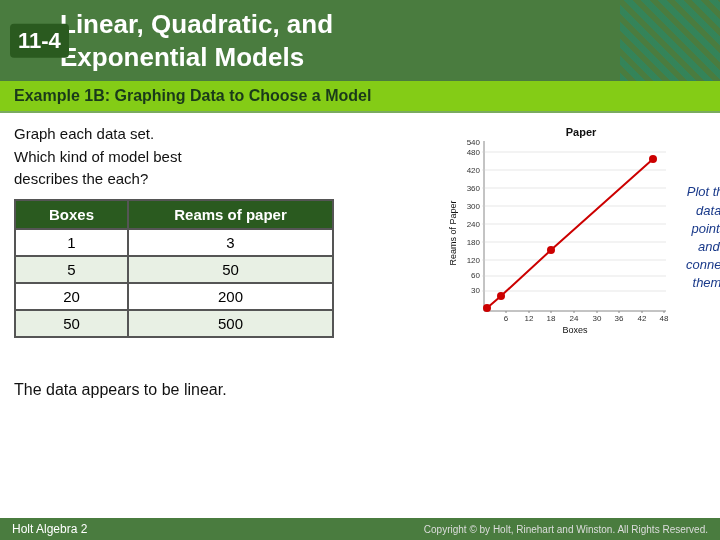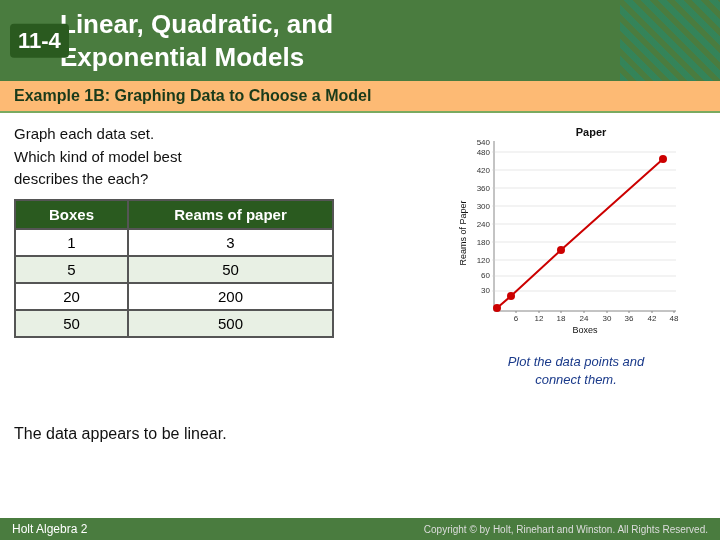--- a/index.html
+++ b/index.html
@@ -49,34 +49,34 @@
       background: repeating-linear-gradient(
         45deg,
         rgba(0,150,150,0.3) 0px, rgba(0,150,150,0.3) 6px,
         transparent 6px, transparent 12px
       );
       pointer-events: none;
     }
 
     
     .example-title {
-      background: #fdba74;
+      background: #84cc16;
       color: #1a3a1a;
       font-size: 16px;
       font-weight: bold;
       padding: 6px 14px;
       border-bottom: 2px solid #7aaa60;
     }
 
     
     .content {
       display: flex;
       flex-direction: column;
       padding: 10px 14px 0 14px;
-      gap: 16px;
+      gap: 23px;
     }
 
     .top-row {
       display: flex;
       gap: 16px;
       align-items: flex-start;
     }
 
     .left-col {
       flex: 1;
@@ -114,21 +114,20 @@
     }
     .data-table tr:nth-child(even) td {
       background: #e8f0e4;
     }
 
     
     .chart-container {
       width: 260px;
       flex-shrink: 0;
       display: flex;
-      flex-direction: column;
       align-items: center;
       position: relative;
     }
 
     .chart-wrapper {
       position: relative;
       width: 240px;
       height: 210px;
     }
 

